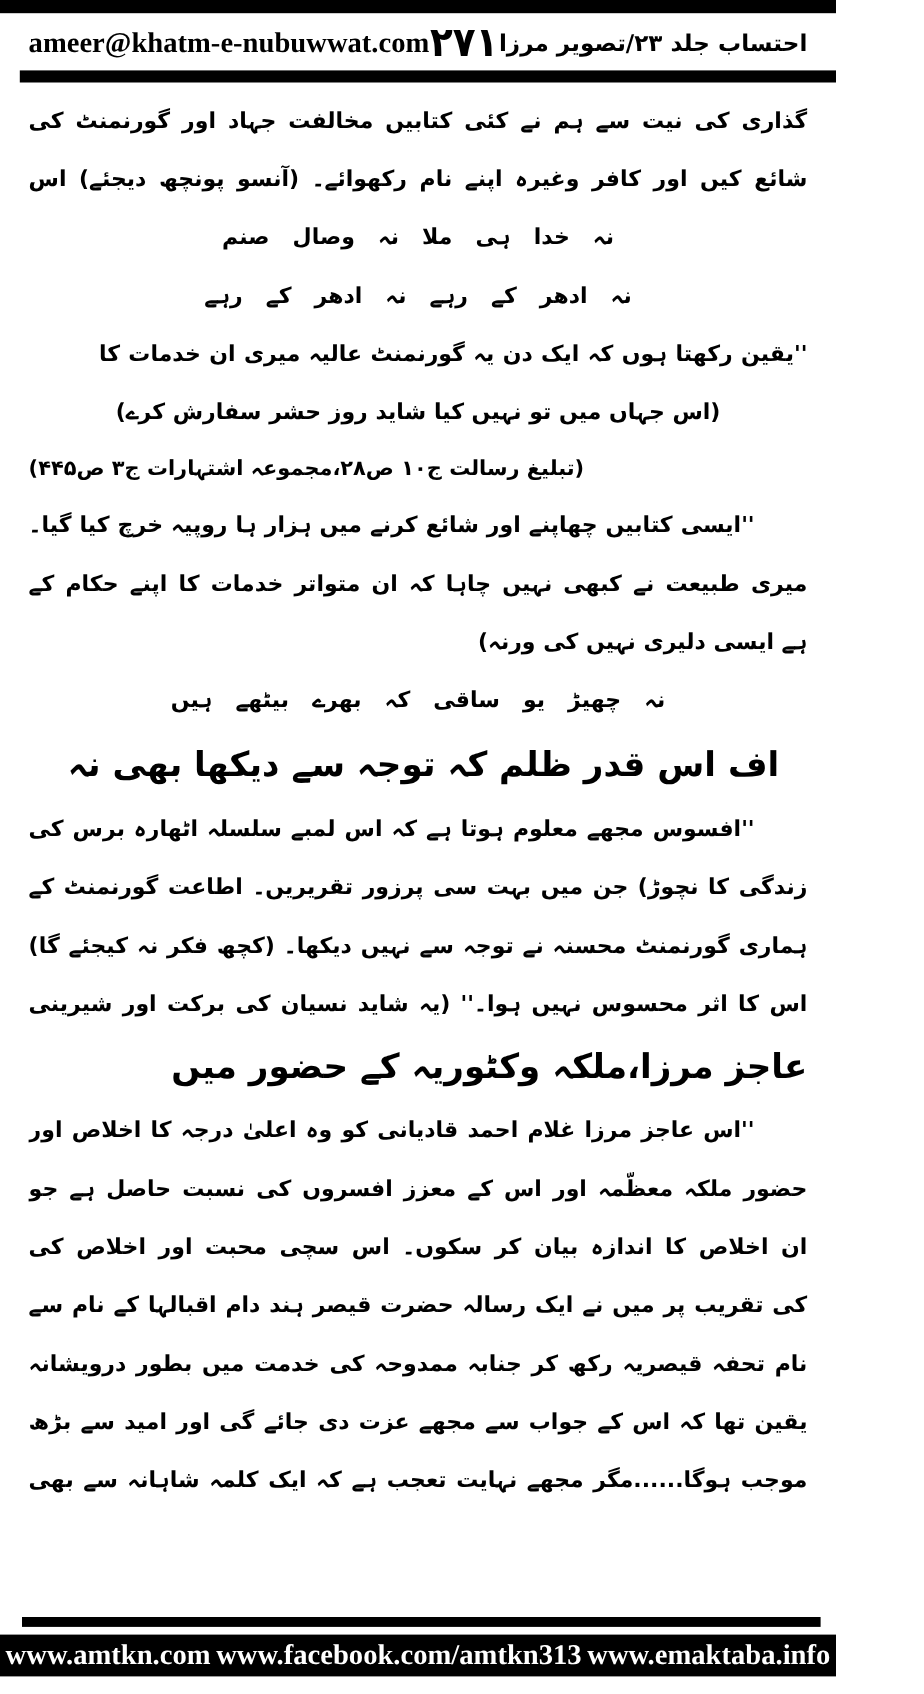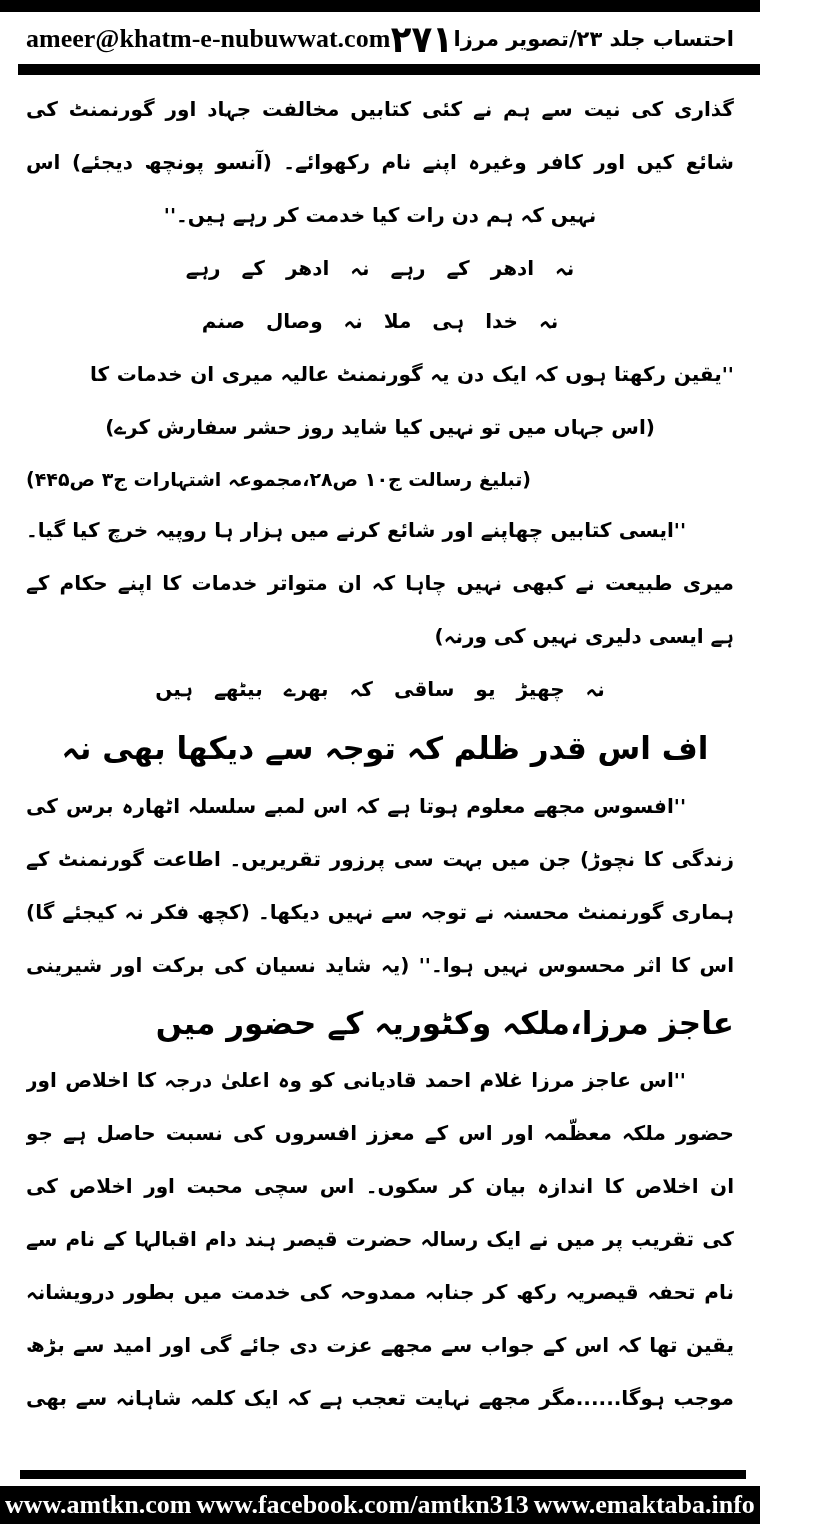--- a/index.html
+++ b/index.html
@@ -45,24 +45,23 @@
     <span class="email">ameer@khatm-e-nubuwwat.com</span>
     <span class="pnum">۲۷۱</span>
     <span class="title">احتساب جلد ۲۳/تصویر مرزا</span>
   </header>
 
   <div class="bar-div"></div>
 
   <main class="body">
     <div class="ln fill">گذاری کی نیت سے ہم نے کئی کتابیں مخالفت جہاد اور گورنمنٹ کی اطاعت میں لکھ کر دنیا میں</div>
     <div class="ln fill">شائع کیں اور کافر وغیرہ اپنے نام رکھوائے۔ (آنسو پونچھ دیجئے) اس گورنمنٹ کو اب تک معلوم</div>
-    <div class="ln center">نہیں کہ ہم دن رات کیا خدمت کر رہے ہیں۔''</div>
 
+    <div class="ln verse">نہ خدا ہی ملا نہ وصال صنم</div>
     <div class="ln verse">نہ ادھر کے رہے نہ ادھر کے رہے</div>
-    <div class="ln verse">نہ خدا ہی ملا نہ وصال صنم</div>
 
     <div class="ln fill qpad">''یقین رکھتا ہوں کہ ایک دن یہ گورنمنٹ عالیہ میری ان خدمات کا قدر کرے گی۔''</div>
     <div class="ln center">(اس جہاں میں تو نہیں کیا شاید روز حشر سفارش کرے)</div>
     <div class="ln cite">(تبلیغ رسالت ج۱۰ ص۲۸،مجموعہ اشتہارات ج۳ ص۴۴۵)</div>
 
     <div class="ln fill indent">''ایسی کتابیں چھاپنے اور شائع کرنے میں ہزار ہا روپیہ خرچ کیا گیا۔ مگر بایں ہمہ</div>
     <div class="ln fill">میری طبیعت نے کبھی نہیں چاہا کہ ان متواتر خدمات کا اپنے حکام کے پاس ذکر بھی کروں۔''(شکر</div>
     <div class="split">
       <span class="cont">ہے ایسی دلیری نہیں کی ورنہ)</span>
     </div>

